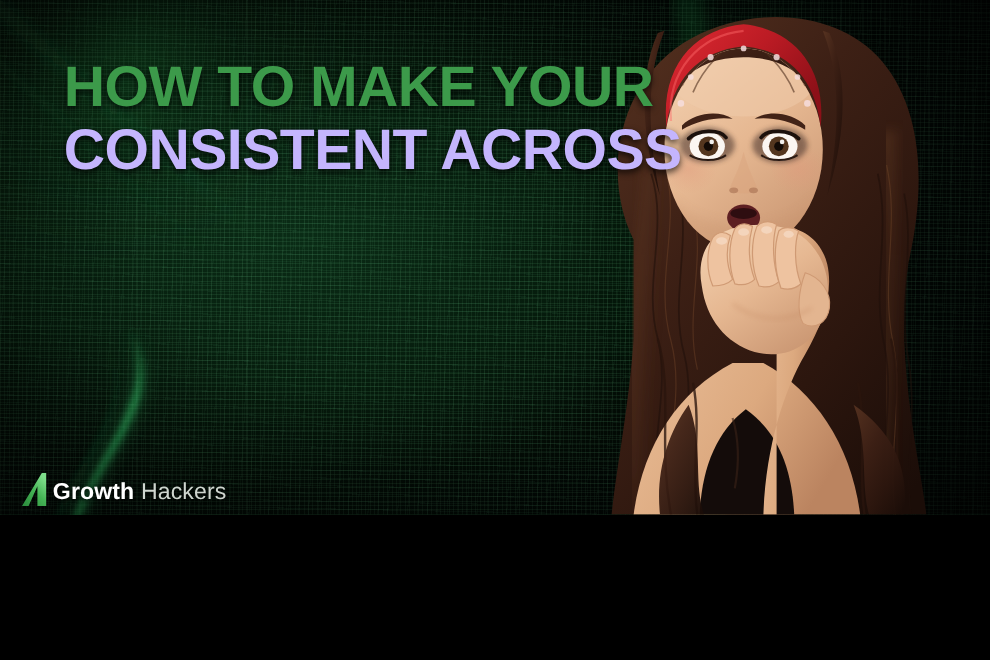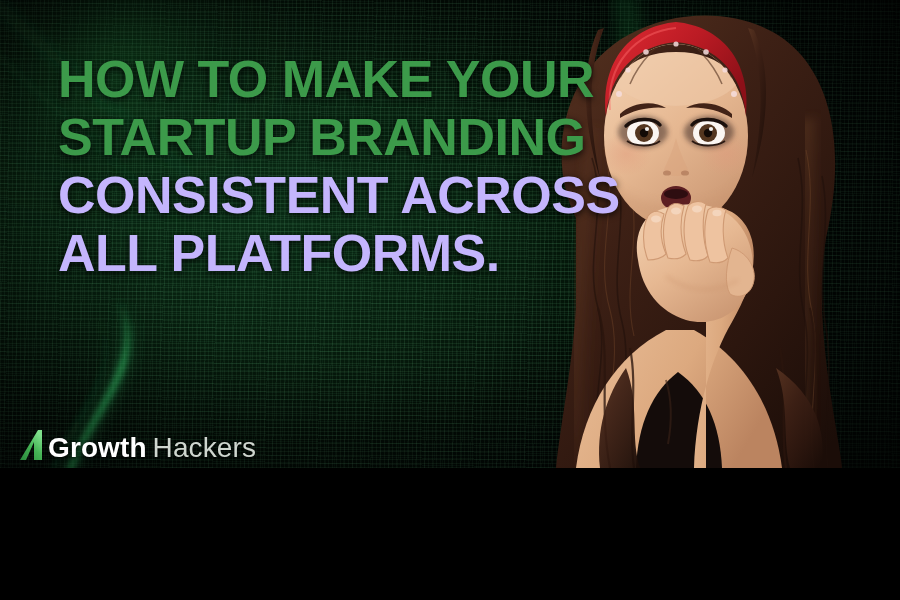--- a/index.html
+++ b/index.html
@@ -152,21 +152,21 @@
     align-items: flex-end;
     z-index: 8;
   }
   .logo-mark {
     width: 26px;
     height: 34px;
     margin-right: 2px;
     display: block;
   }
   .logo-text {
-    font-size: 28px;
+    font-size: 21px;
     line-height: 22px;
     letter-spacing: 0.1px;
     padding-bottom: 3px;
     text-shadow: 0 1px 4px rgba(0,0,0,0.8);
   }
   .logo-growth {
     color: #ffffff;
     font-weight: bold;
   }
   .logo-hackers {
@@ -402,23 +402,21 @@
       <path d="M 330 300 C 342 352, 330 398, 340 460"></path>
       <path d="M 150 340 C 158 380, 148 420, 154 460"></path>
       <path d="M 300 340 C 308 382, 300 422, 306 460"></path>
     </g>
     <path d="M 146 360 C 160 396, 150 430, 160 460 L 120 460 C 116 422, 126 388, 146 360 Z" fill="url(#hairG)" opacity="0.95"></path>
     <path d="M 296 360 C 310 396, 302 430, 310 460 L 342 460 C 346 422, 336 388, 296 360 Z" fill="url(#hairG)" opacity="0.95"></path>
   </svg>
 
   <div class="headline">
     <div class="hl-line hl-green">HOW TO MAKE YOUR</div>
-    <div class="hl-line hl-green">STARTUP BRANDING</div>
     <div class="hl-line hl-white">CONSISTENT ACROSS</div>
-    <div class="hl-line hl-white">ALL PLATFORMS.</div>
   </div>
 
   <div class="logo">
     <svg class="logo-mark" viewBox="0 0 26 34">
       <defs>
         <linearGradient id="lmg" x1="0" y1="1" x2="0.7" y2="0">
           <stop offset="0%" stop-color="#2a8a3c"></stop>
           <stop offset="55%" stop-color="#45b455"></stop>
           <stop offset="100%" stop-color="#7fe08c"></stop>
         </linearGradient>

